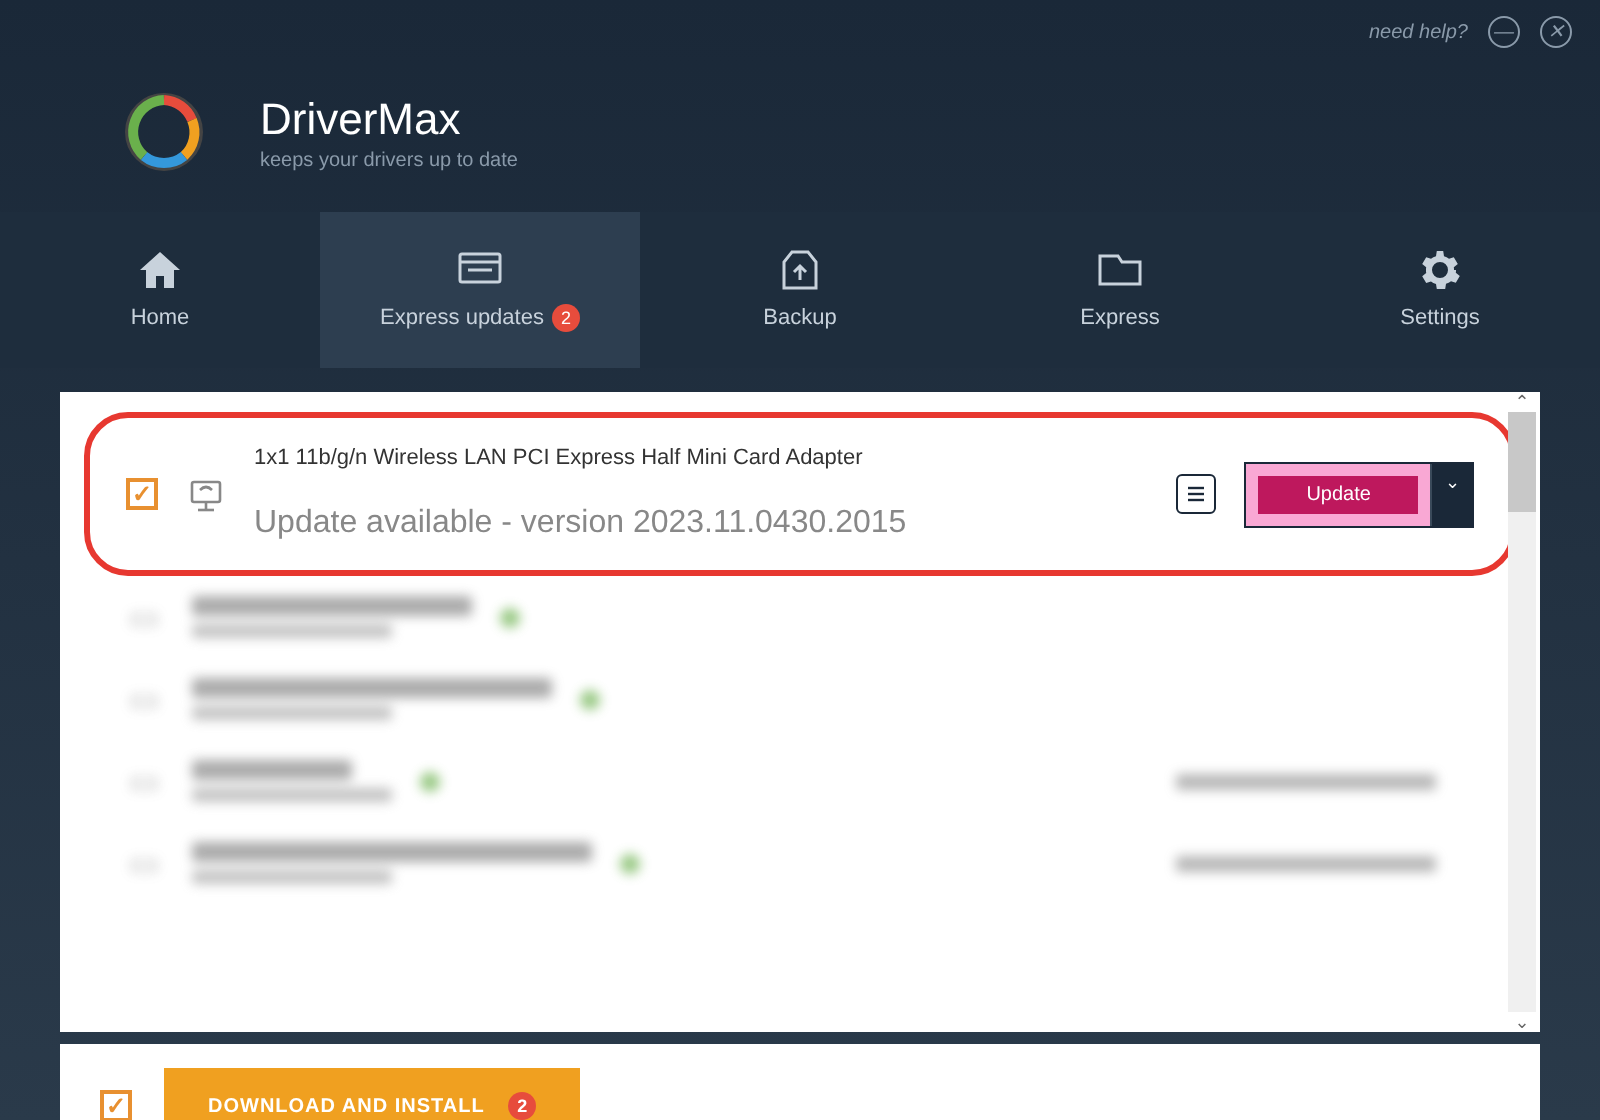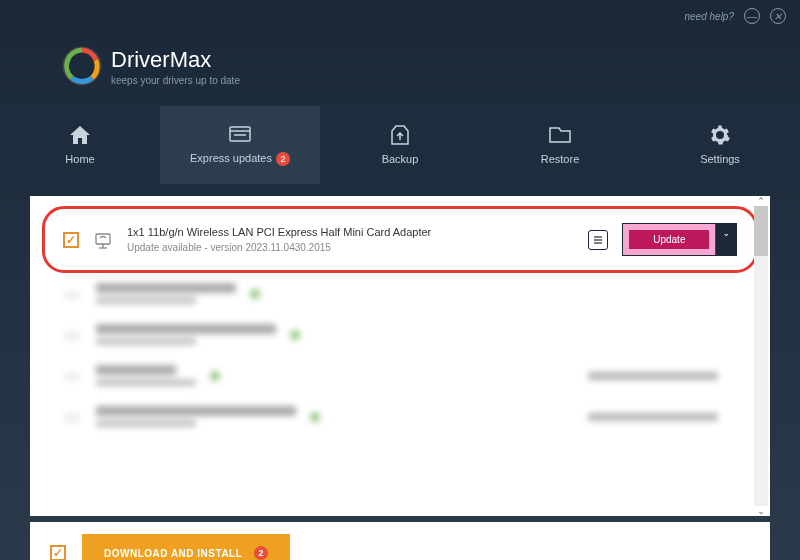--- a/index.html
+++ b/index.html
@@ -1,20 +1,20 @@
 <!DOCTYPE html>
 <html><head>
 <meta charset="utf-8">
 <style>
 * { margin: 0; padding: 0; box-sizing: border-box; font-family: Arial, sans-serif; }
 body { width: 800px; height: 560px; background: linear-gradient(180deg, #1a2838 0%, #2a3a4a 100%); overflow: hidden; position: relative; }
 .topbar { display: flex; justify-content: flex-end; align-items: center; padding: 8px 14px; gap: 10px; font-style: italic; }
 .help-link { color: #8a9aaa; font-size: 10px; text-decoration: none; }
 .win-btn { width: 16px; height: 16px; border: 1px solid #8a9aaa; border-radius: 50%; display: flex; align-items: center; justify-content: center; color: #8a9aaa; font-size: 10px; cursor: pointer; }
-.brand { display: flex; align-items: center; gap: 7px; padding: 12px 60px 18px; }
+.brand { display: flex; align-items: center; gap: 26px; padding: 12px 60px 18px; }
 .logo { width: 44px; height: 44px; position: relative; }
 .logo svg { width: 100%; height: 100%; }
 .brand-text h1 { color: #fff; font-size: 22px; font-weight: normal; }
 .brand-text p { color: #8a9aaa; font-size: 10px; margin-top: 2px; }
 .nav { display: flex; background: #1e2d3d; height: 78px; }
 .nav-item { flex: 1; display: flex; flex-direction: column; align-items: center; justify-content: center; gap: 8px; color: #c8d2dc; font-size: 11px; cursor: pointer; position: relative; }
 .nav-item.active { background: #2d3e50; }
 .nav-item.active::after { content: ''; position: absolute; bottom: -8px; left: 50%; transform: translateX(-50%); border: 8px solid transparent; border-top-color: #2d3e50; }
 .nav-icon { width: 22px; height: 20px; display: flex; align-items: center; justify-content: center; }
 .badge { background: #e74c3c; color: #fff; border-radius: 50%; width: 14px; height: 14px; font-size: 9px; display: inline-flex; align-items: center; justify-content: center; margin-left: 4px; }
@@ -24,21 +24,21 @@
 .scroll-arrow { position: absolute; right: 2px; width: 14px; height: 14px; font-size: 9px; display: flex; align-items: center; justify-content: center; color: #666; }
 .scroll-arrow.up { top: -2px; }
 .scroll-arrow.down { bottom: -2px; }
 .row { display: flex; align-items: center; padding: 12px 20px; gap: 14px; }
 .row.highlight { border: 3px solid #e73830; border-radius: 22px; margin: 0 4px; padding: 14px 18px; align-items: center; }
 .checkbox { width: 16px; height: 16px; border: 2px solid #e89030; display: flex; align-items: center; justify-content: center; }
 .checkbox.checked::after { content: '✓'; color: #e89030; font-size: 12px; font-weight: bold; }
 .dev-icon { width: 20px; height: 20px; display: flex; align-items: center; justify-content: center; color: #888; }
 .row-text { flex: 1; }
 .row-title { font-size: 11px; color: #333; }
-.row-sub { font-size: 10px; color: #888; margin-top: 4px; }
+.row-sub { font-size: 16px; color: #888; margin-top: 18px; }
 .doc-icon { width: 20px; height: 20px; border: 1px solid #1a2838; border-radius: 3px; display: flex; align-items: center; justify-content: center; }
 .update-btn { background: #be185d; color: #fff; font-size: 10px; padding: 4px 24px; border: 6px solid #f9a8d4; display: flex; align-items: center; cursor: pointer; }
 .update-split { background: #1a2838; color: #fff; padding: 4px 6px; border-left: 1px solid #3a4a5a; cursor: pointer; font-size: 9px; }
 .blur-row { display: flex; align-items: center; padding: 10px 24px; gap: 14px; filter: blur(3px); opacity: 0.7; }
 .blur-title { width: 140px; height: 10px; background: #888; border-radius: 2px; }
 .blur-sub { width: 100px; height: 7px; background: #aaa; border-radius: 2px; margin-top: 4px; }
 .green-dot { width: 10px; height: 10px; background: #6ab04c; border-radius: 50%; }
 .blur-right { width: 130px; height: 8px; background: #999; border-radius: 2px; margin-left: auto; margin-right: 20px; }
 .bottom-bar { background: #fff; margin: 6px 30px 0; padding: 12px 20px; display: flex; align-items: center; gap: 16px; }
 .dl-btn { background: #f0a020; color: #fff; font-size: 10px; font-weight: bold; padding: 12px 22px; display: flex; align-items: center; gap: 8px; cursor: pointer; letter-spacing: 0.5px; }
@@ -95,21 +95,21 @@
         </svg>
       </div>
     <span>Backup</span>
   </div>
   <div class="nav-item">
     <div class="nav-icon">
         <svg width="22" height="16" viewBox="0 0 22 16" fill="none" stroke="#c8d2dc" stroke-width="1.5">
           <path d="M1 4 L1 15 L21 15 L21 4 L12 4 L10 1 L1 1 Z"></path>
         </svg>
       </div>
-    <span>Restore</span>
+    <span>Express</span>
   </div>
   <div class="nav-item">
     <div class="nav-icon">
         <svg width="20" height="20" viewBox="0 0 20 20" fill="#c8d2dc">
           <path d="M10 6a4 4 0 100 8 4 4 0 000-8zm8 4c0 .5 0 1-.1 1.4l2 1.6-2 3.4-2.4-.8c-.7.6-1.6 1-2.5 1.3l-.4 2.6H8.4L8 17c-.9-.3-1.8-.7-2.5-1.3l-2.4.8-2-3.4 2-1.6C3 11 3 10.5 3 10s0-1 .1-1.4l-2-1.6 2-3.4 2.4.8C6.2 3.8 7.1 3.4 8 3.1L8.4.5h3.2l.4 2.6c.9.3 1.8.7 2.5 1.3l2.4-.8 2 3.4-2 1.6c.1.4.1.9.1 1.4z"></path>
         </svg>
       </div>
     <span>Settings</span>
   </div>
 </div>

